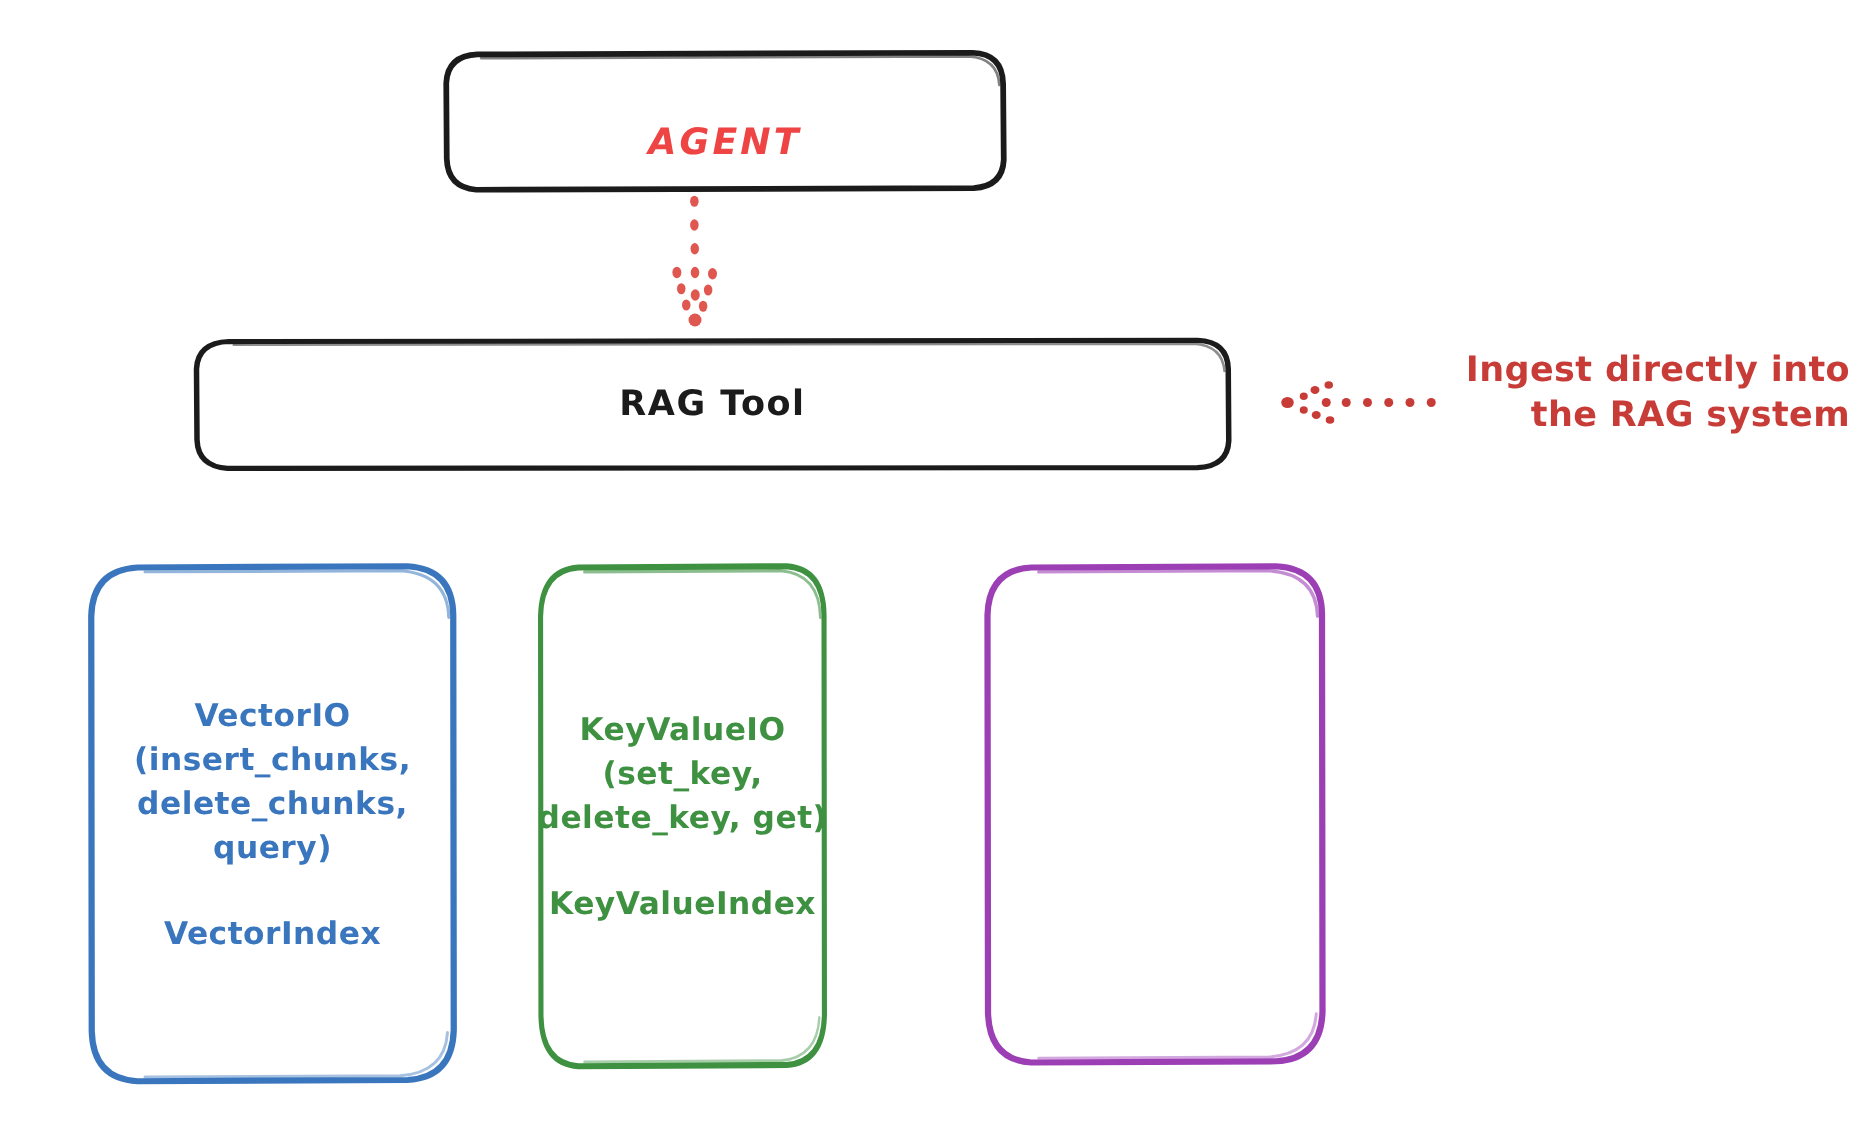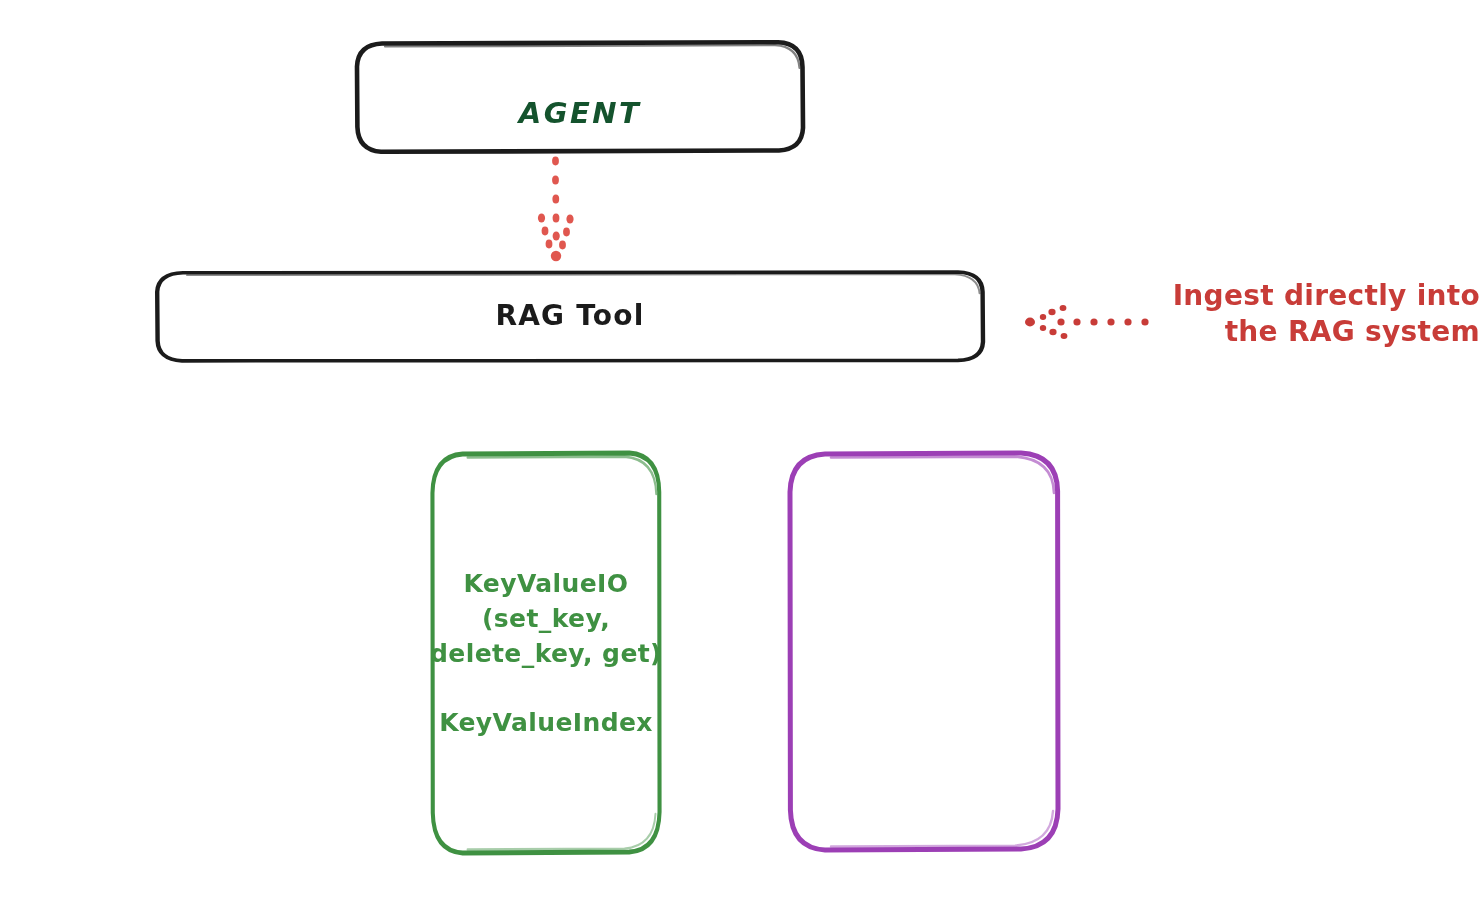--- a/index.html
+++ b/index.html
@@ -56,30 +56,30 @@
     top: 40px;
     width: 450px;
     height: 113px;
   }
   #agent-node .node-label {
     font-family: "DejaVu Sans", sans-serif;
     font-style: italic;
     font-weight: 700;
     font-size: 29px;
     letter-spacing: 2.5px;
-    color: #14532d;
+    color: #ef4444;
     margin-top: 34px;
   }
 
   
   #rag-tool-node {
     left: 155px;
     top: 270px;
     width: 830px;
-    height: 92px;
+    height: 106px;
   }
   #rag-tool-node .node-label {
     font-family: "DejaVu Sans", sans-serif;
     font-weight: 600;
     font-size: 28px;
     letter-spacing: 1.2px;
     color: #1b1b1b;
   }
 
   
@@ -165,20 +165,34 @@
   </div>
 
   <div class="node" id="rag-tool-node">
     <svg class="node-svg" viewBox="0 0 830 114" preserveAspectRatio="none">
       <path d="M28,3.5 L803,2.4 Q827,3.5 827.6,27 L828,89 Q827,111 803,112 L27,112.6 Q3.4,111 2.6,88 L2.2,27 Q3.2,4.5 28,3.5 Z" fill="#ffffff" stroke="#1b1b1b" stroke-width="4.4" stroke-linecap="round" stroke-linejoin="round"></path>
       <path d="M32,6.4 L800,5.4 Q823,7 824.6,29" fill="none" stroke="#1b1b1b" stroke-width="2" stroke-linecap="round" opacity="0.5"></path>
     </svg>
     <span class="node-label">RAG Tool</span>
   </div>
 
+  <div class="node leaf" id="vector-io-node">
+    <svg class="node-svg" viewBox="0 0 296 418" preserveAspectRatio="none">
+      <path d="M40,4 L256,3 Q292,5 292.6,42 L293,374 Q292,412 256,414 L40,415 Q4.4,413 3.4,375 L3,43 Q4,6 40,4 Z" fill="#ffffff" stroke="#3a76bd" stroke-width="5" stroke-linecap="round" stroke-linejoin="round"></path>
+      <path d="M46,7.5 L250,6.6 Q288,9 289,44" fill="none" stroke="#3a76bd" stroke-width="2.4" stroke-linecap="round" opacity="0.55"></path>
+      <path d="M46,411.5 L250,410.6 Q286,408 288,376" fill="none" stroke="#3a76bd" stroke-width="2.4" stroke-linecap="round" opacity="0.45"></path>
+    </svg>
+    <span class="node-label">
+      <span>VectorIO
+(insert_chunks,
+delete_chunks,
+query)</span>
+      <span class="sub-name">VectorIndex</span>
+    </span>
+  </div>
 
   <div class="node leaf" id="key-value-io-node">
     <svg class="node-svg" viewBox="0 0 284 406" preserveAspectRatio="none">
       <path d="M40,4 L244,3 Q280,5 280.6,42 L281,362 Q280,400 244,402 L40,403 Q4.4,401 3.4,363 L3,43 Q4,6 40,4 Z" fill="#ffffff" stroke="#3f9142" stroke-width="5" stroke-linecap="round" stroke-linejoin="round"></path>
       <path d="M46,7.5 L238,6.6 Q276,9 277,44" fill="none" stroke="#3f9142" stroke-width="2.6" stroke-linecap="round" opacity="0.6"></path>
       <path d="M46,399.5 L238,398.6 Q274,396 276,364" fill="none" stroke="#3f9142" stroke-width="2.4" stroke-linecap="round" opacity="0.45"></path>
     </svg>
     <span class="node-label">
       <span>KeyValueIO
 (set_key,

